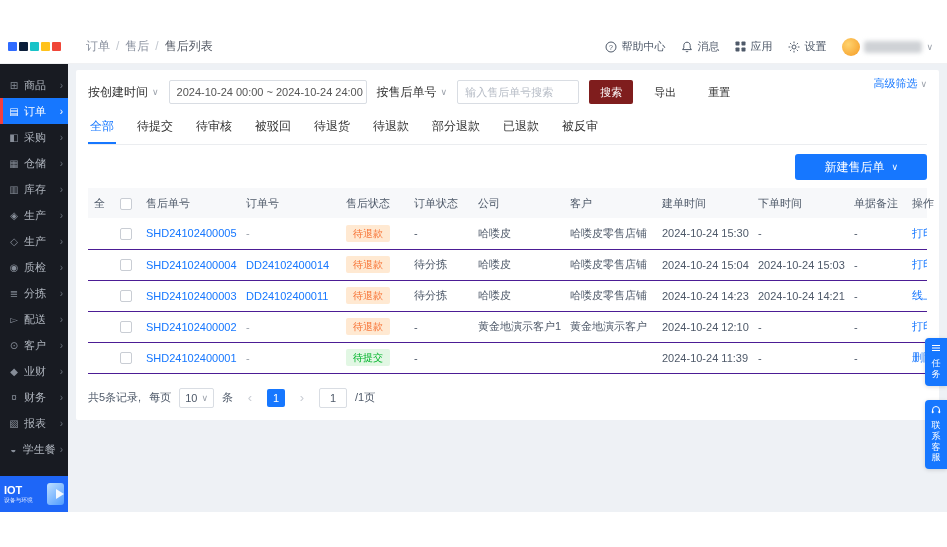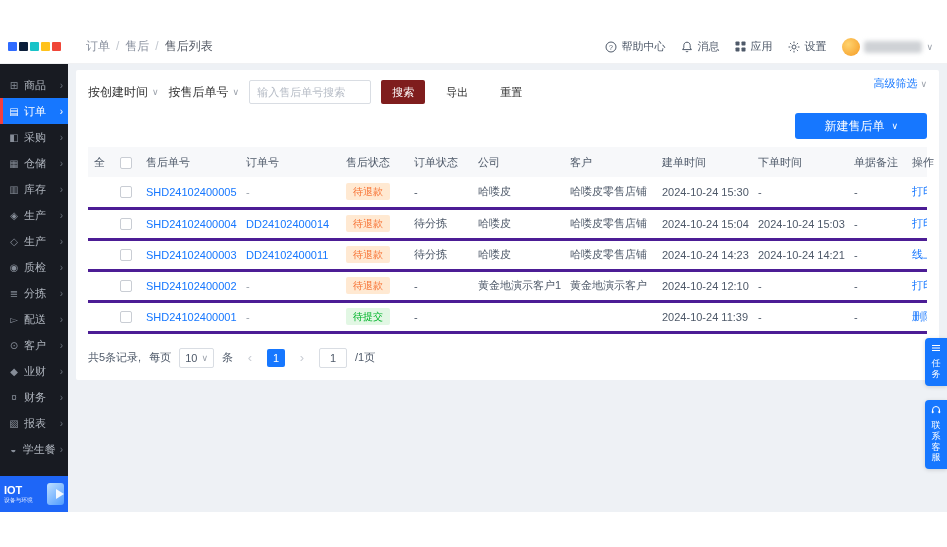--- a/index.html
+++ b/index.html
@@ -52,21 +52,21 @@
 
   .tabs{display:flex;gap:19px;margin-top:11px;border-bottom:1px solid #ebedf0;font-size:12px;color:#333}
   .tab{padding:3px 2px 7px;cursor:pointer;white-space:nowrap}
   .tab.active{color:#1677ff;border-bottom:2px solid #1677ff}
 
   .actions-row{display:flex;justify-content:flex-end;margin:9px 0 8px}
   .btn-new{background:#1677ff;color:#fff;height:26px;padding:0 29px;border:none;border-radius:3px;font-size:12px;display:flex;align-items:center;gap:7px;cursor:pointer;font-family:inherit}
 
   table{width:100%;border-collapse:collapse;table-layout:fixed;font-size:11px}
   thead th{background:#f7f8fa;color:#4e5969;font-weight:normal;text-align:left;height:30px;padding:0 6px;white-space:nowrap}
-  tbody td{height:31px;padding:0 6px;border-bottom:3px solid #4c1d95;color:#4e5969;white-space:nowrap;overflow:hidden}
+  tbody td{height:31px;padding:0 6px;border-bottom:1px solid #4c1d95;color:#4e5969;white-space:nowrap;overflow:hidden}
   .cell-link{color:#1677ff;cursor:pointer;text-decoration:none}
   .cell-dash{color:#9aa0aa;text-decoration:none}
   .badge{display:inline-block;padding:2px 7px;border-radius:2px;font-size:10px;line-height:1.3}
   .badge-warning{background:#ffe9d2;color:#f77234}
   .badge-success{background:#e2f7e4;color:#00b42a}
   .checkbox{width:12px;height:12px;border:1px solid #c9cdd4;border-radius:2px;background:#fff;display:inline-block;vertical-align:middle;cursor:pointer}
   .op-link{color:#1677ff;cursor:pointer;text-decoration:none;margin-right:7px}
   .op-link:empty{display:none}
 
   .pagination{display:flex;justify-content:flex-start;align-items:center;gap:8px;margin-top:14px;font-size:11px;color:#4e5969}
@@ -240,30 +240,50 @@
       <span class="advanced-link">
         <span>高级筛选</span>
         <span class="caret">∨</span>
       </span>
 
       <div class="filter-row">
         <span class="select-plain">
           <span>按创建时间</span>
           <span class="caret">∨</span>
         </span>
+        <span class="field date-field">
+          <span>2024-10-24 00:00 ~ 2024-10-24 24:00</span>
+          <svg width="11" height="11" viewBox="0 0 11 11">
+              <rect x="1" y="2" width="9" height="8" rx="1" fill="none" stroke="#b0b6bf"></rect>
+              <line x1="3.5" y1="1" x2="3.5" y2="3" stroke="#b0b6bf"></line>
+              <line x1="7.5" y1="1" x2="7.5" y2="3" stroke="#b0b6bf"></line>
+              <line x1="1" y1="4.3" x2="10" y2="4.3" stroke="#b0b6bf"></line>
+            </svg>
+        </span>
         <span class="select-plain">
           <span>按售后单号</span>
           <span class="caret">∨</span>
         </span>
         <input class="field search-field" type="text" placeholder="输入售后单号搜索" style="">
         <button class="btn btn-primary">搜索</button>
         <button class="btn btn-text">导出</button>
         <button class="btn btn-text">重置</button>
       </div>
 
+      <div class="tabs">
+        <span class="tab active">全部</span>
+        <span class="tab">待提交</span>
+        <span class="tab">待审核</span>
+        <span class="tab">被驳回</span>
+        <span class="tab">待退货</span>
+        <span class="tab">待退款</span>
+        <span class="tab">部分退款</span>
+        <span class="tab">已退款</span>
+        <span class="tab">被反审</span>
+      </div>
 
       <div class="actions-row">
         <button class="btn-new">
           <span>新建售后单</span>
           <span class="caret" style="color:#fff">∨</span>
         </button>
       </div>
 
       <table>
         <colgroup>

